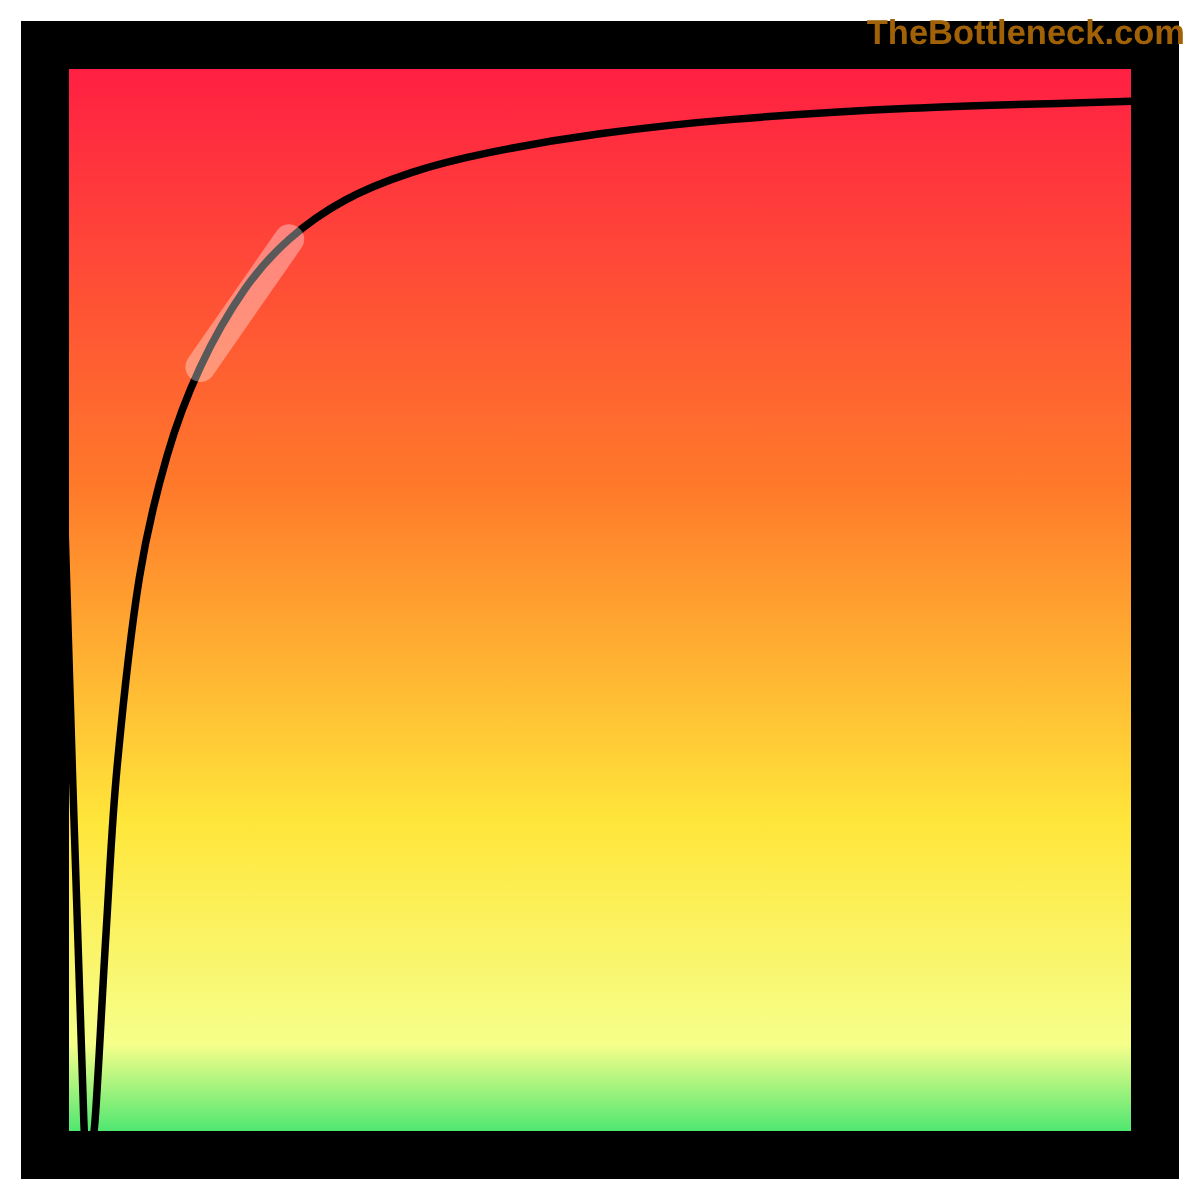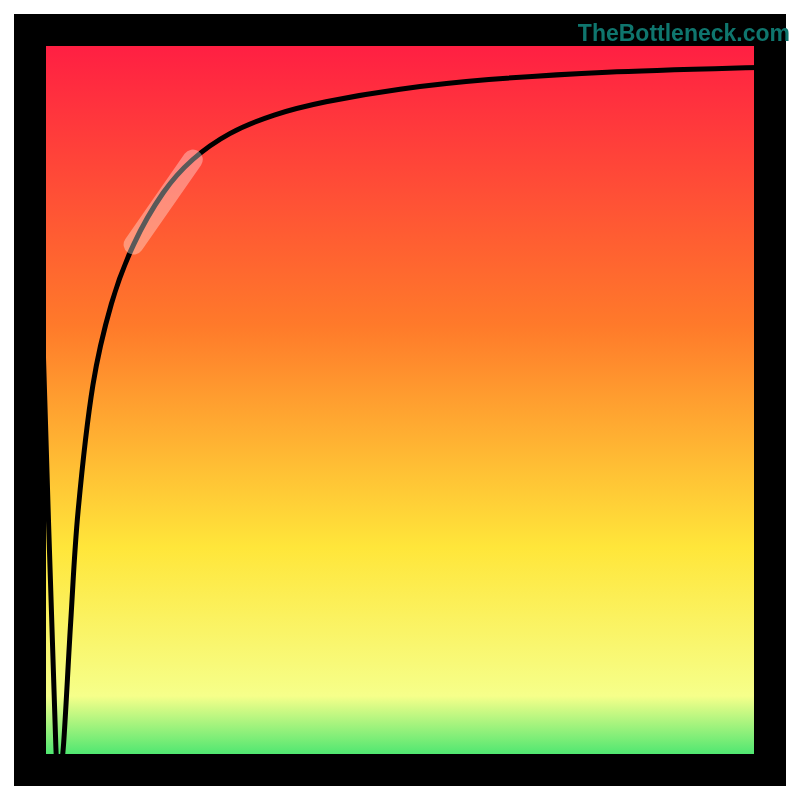--- a/index.html
+++ b/index.html
@@ -11,25 +11,25 @@
     background: #fff;
     font-family: Arial, Helvetica, sans-serif;
   }
   .chart-wrap {
     position: relative;
     width: 800px;
     height: 800px;
   }
   .attribution {
     position: absolute;
-    top: 20px;
+    top: 8px;
     right: 10px;
     font-size: 23px;
     font-weight: 600;
-    color: #0f766e;
+    color: #a16207;
     letter-spacing: 0px;
     user-select: none;
   }
   svg {
     display: block;
   }
 </style>
 </head>
 <body>
 

